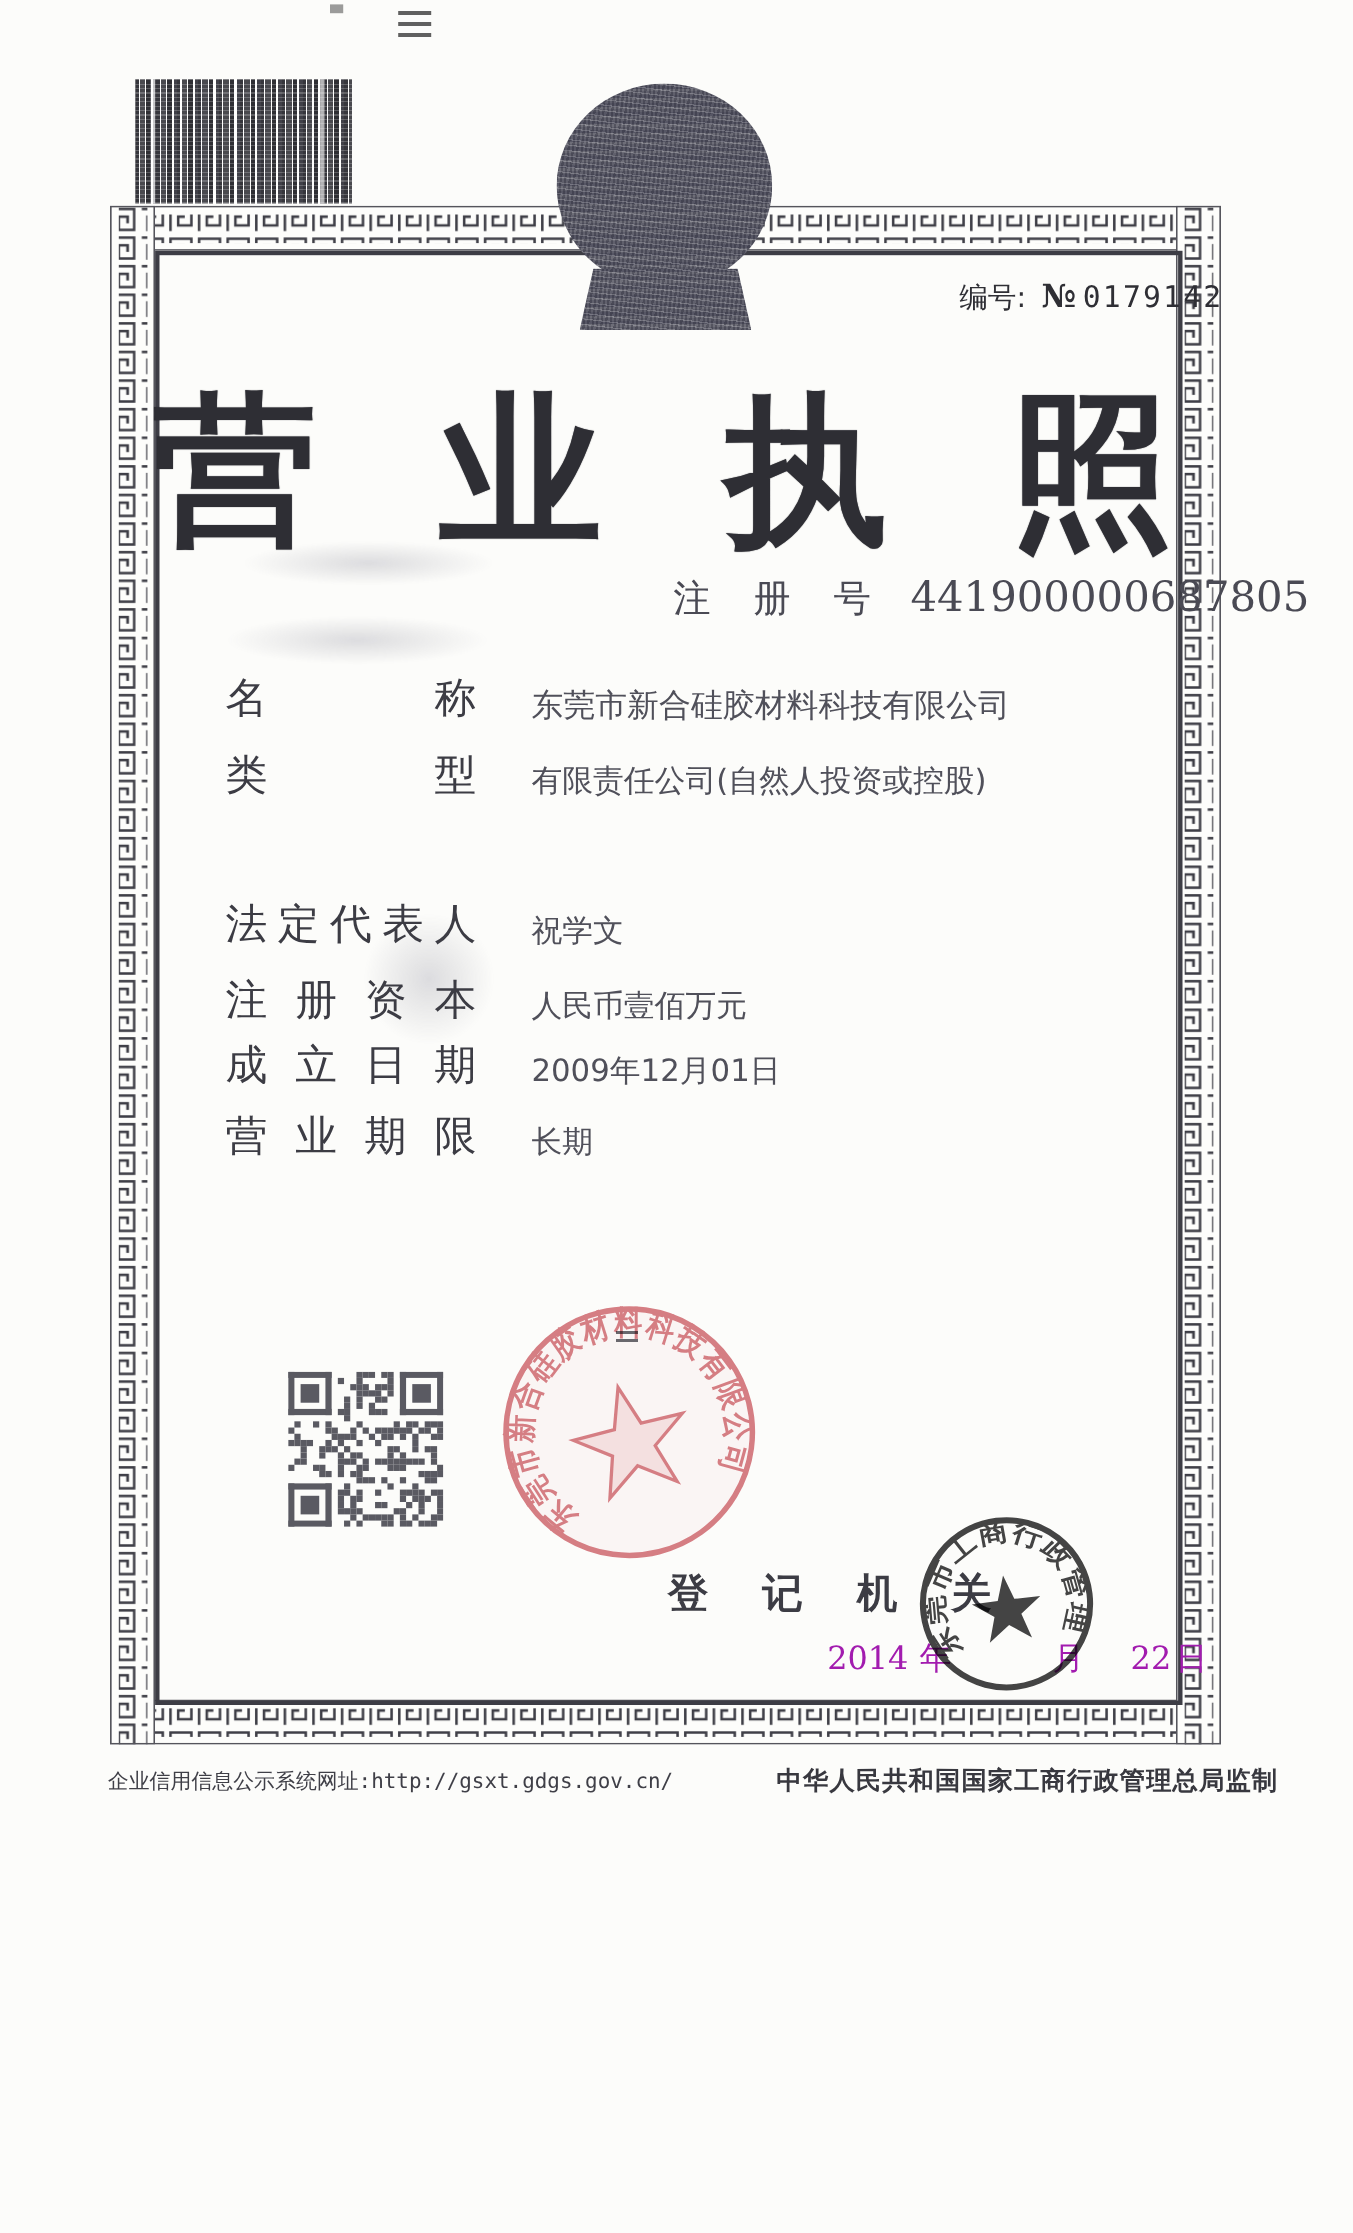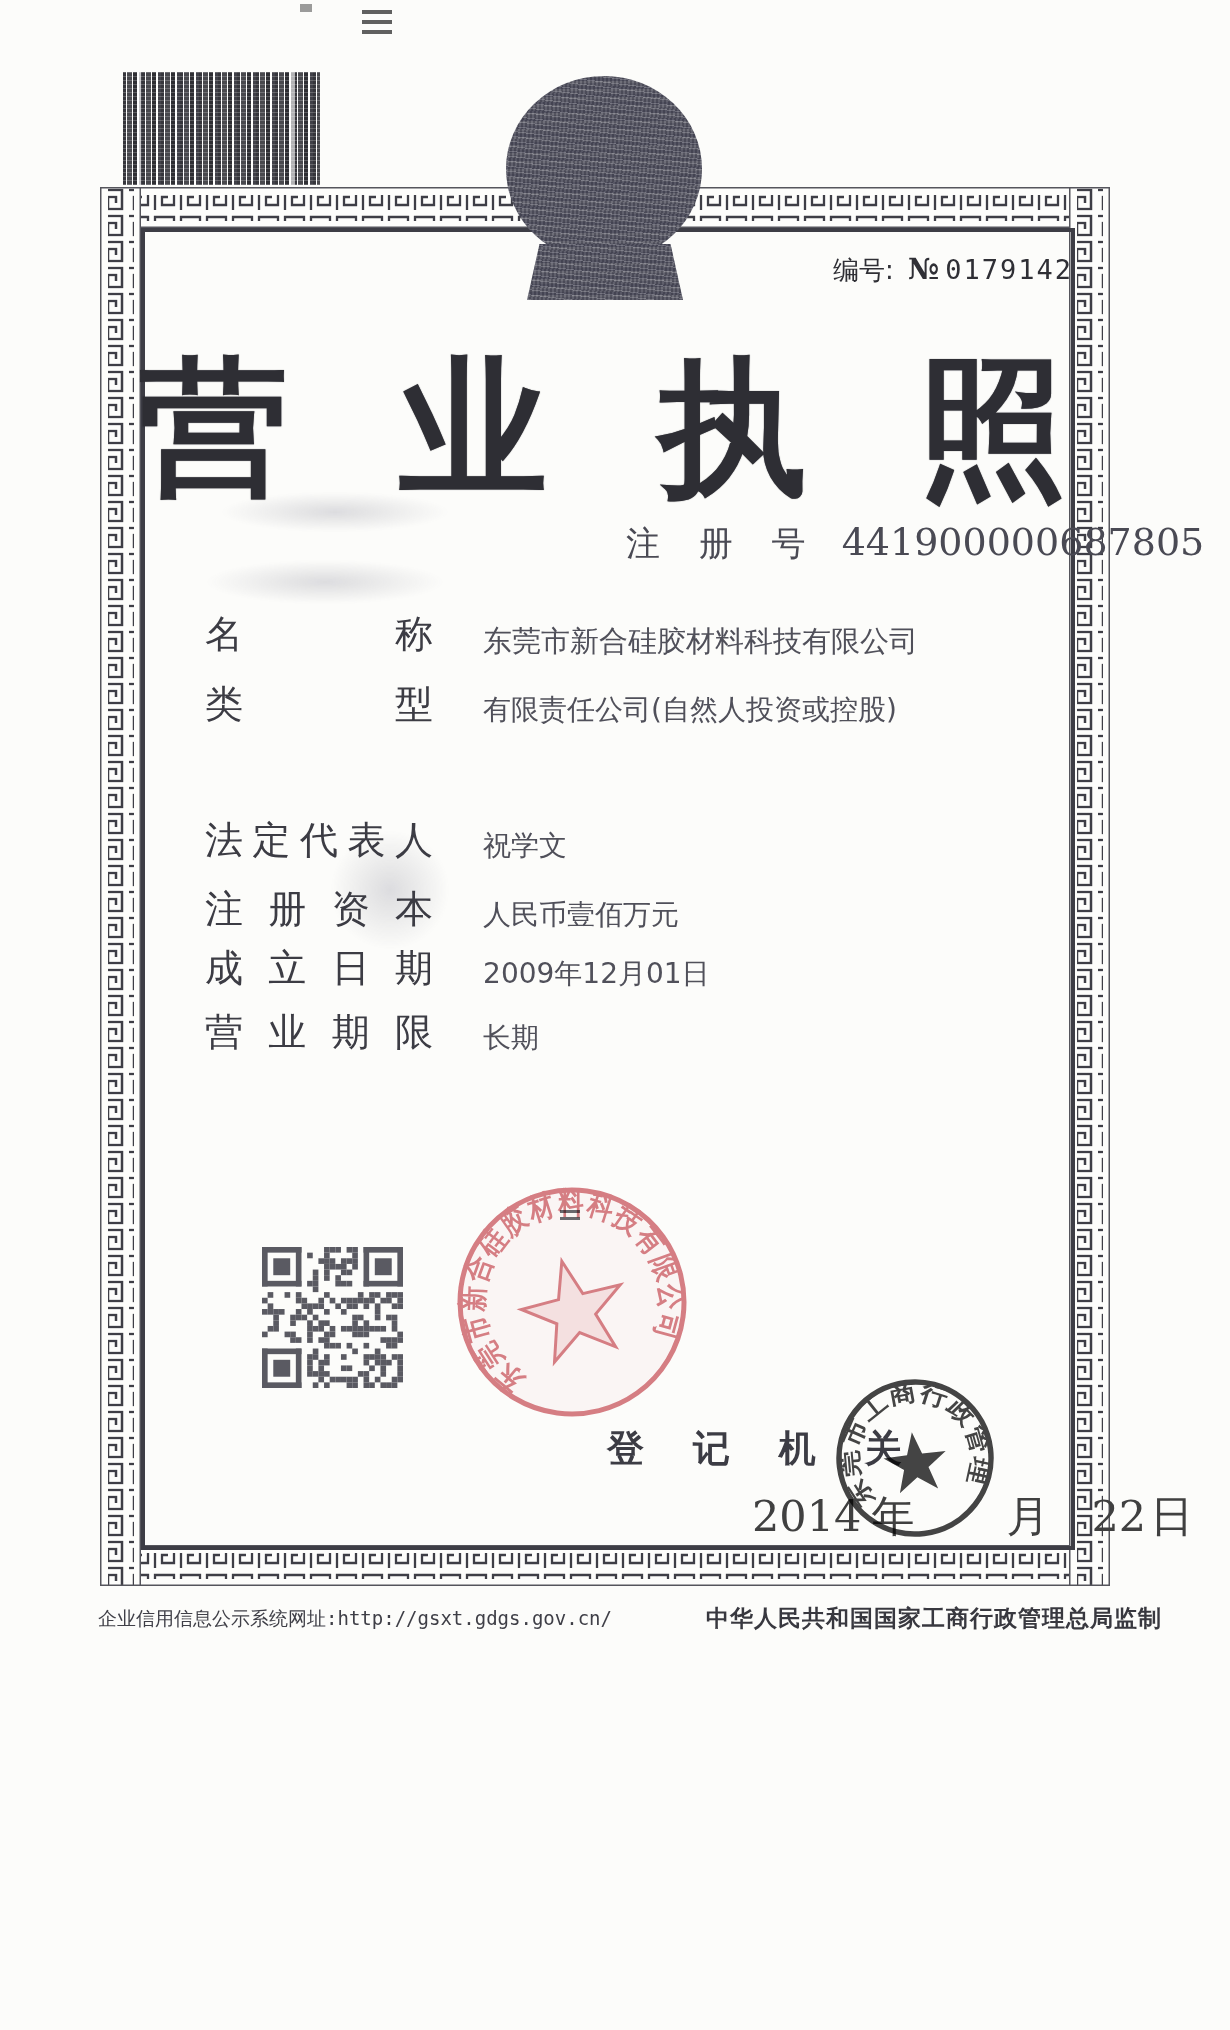--- a/index.html
+++ b/index.html
@@ -24,36 +24,36 @@
       repeating-linear-gradient(96deg, rgba(25,25,40,.30) 0 2px, transparent 2px 4px),
       repeating-linear-gradient(0deg,#60606c 0 3px,#6e6e78 3px 5px,#565664 5px 8px);}
   #emblem{position:absolute;left:506px;top:76px;width:196px;height:186px;border-radius:50%;z-index:3;}
   #emblem-base{position:absolute;left:527px;top:244px;width:156px;height:56px;z-index:3;
     clip-path:polygon(8% 0,92% 0,100% 100%,0 100%);}
   
   .bstrip{position:absolute;z-index:1;}
   #inner-line{position:absolute;left:141px;top:228px;width:926px;height:1314px;border:4px solid #3d3d45;z-index:2;}
   
   .abs{position:absolute;z-index:4;}
-  #serial-row{left:833px;top:252px;color:#2f2f35;font-size:26px;white-space:nowrap;}
+  #serial-row{left:872px;top:252px;color:#2f2f35;font-size:26px;white-space:nowrap;}
   #serial-row .nosign{font-family:"DejaVu Serif","Liberation Serif",serif;font-weight:bold;font-size:29px;padding:0 6px 0 14px;}
   #serial-row .num{font-family:"DejaVu Sans Mono","Liberation Mono",monospace;font-size:27px;letter-spacing:2px;}
   #title{left:100px;top:330px;width:1010px;text-align:center;font-size:148px;font-weight:700;
          color:#2e2e34;word-spacing:52px;letter-spacing:4px;text-shadow:0 0 1px rgba(40,40,46,.8);}
   #regno-row{left:612px;top:520px;white-space:nowrap;color:#4a4a54;}
-  #regno-row .lbl{font-size:34px;letter-spacing:14px;font-weight:500;margin-left:14px;}
+  #regno-row .lbl{font-size:34px;letter-spacing:14px;font-weight:500;}
   #regno-row .val{font-family:"DejaVu Serif","Liberation Serif",serif;font-size:38px;margin-left:22px;}
   .row{position:absolute;left:205px;z-index:4;white-space:nowrap;}
   .row .lbl{display:inline-block;width:228px;font-size:38px;font-weight:400;color:#3c3c44;
             text-align:justify;text-align-last:justify;vertical-align:top;line-height:1.1;}
   .row .val{display:inline-block;margin-left:45px;font-size:28px;color:#50505a;vertical-align:top;
             line-height:1.45;padding-top:6px;}
   .row .val.scope{white-space:normal;width:592px;font-size:24px;line-height:1.42;padding-top:4px;color:#4b4b53;}
   #issuer-row{left:607px;top:1424px;font-size:37px;font-weight:600;letter-spacing:18px;color:#3c3c44;white-space:nowrap;}
-  #date-row{left:752px;top:1488px;font-size:43px;color:#404040;white-space:nowrap;z-index:4;}
+  #date-row{left:752px;top:1488px;font-size:29px;color:#a21caf;white-space:nowrap;z-index:4;}
   #date-row .d{font-family:"DejaVu Serif","Liberation Serif",serif;}
   #date-row .u1{margin-left:10px;}
   #date-row .u2{margin-left:92px;}
   #date-row .dd{margin-left:42px;}
   #date-row .u3{margin-left:4px;}
   #footer-left{left:98px;top:1606px;font-size:19px;color:#3f3f47;font-family:"DejaVu Sans Mono","Liberation Mono",monospace;letter-spacing:0;}
   #footer-right{left:706px;top:1603px;font-size:23px;font-weight:600;color:#38383f;letter-spacing:1px;}
   
   #red-seal{position:absolute;left:448px;top:1178px;z-index:5;opacity:.8;mix-blend-mode:multiply;transform:rotate(-14deg);}
   #black-seal{position:absolute;left:825px;top:1368px;z-index:6;opacity:.88;mix-blend-mode:multiply;transform:rotate(-7deg);}

